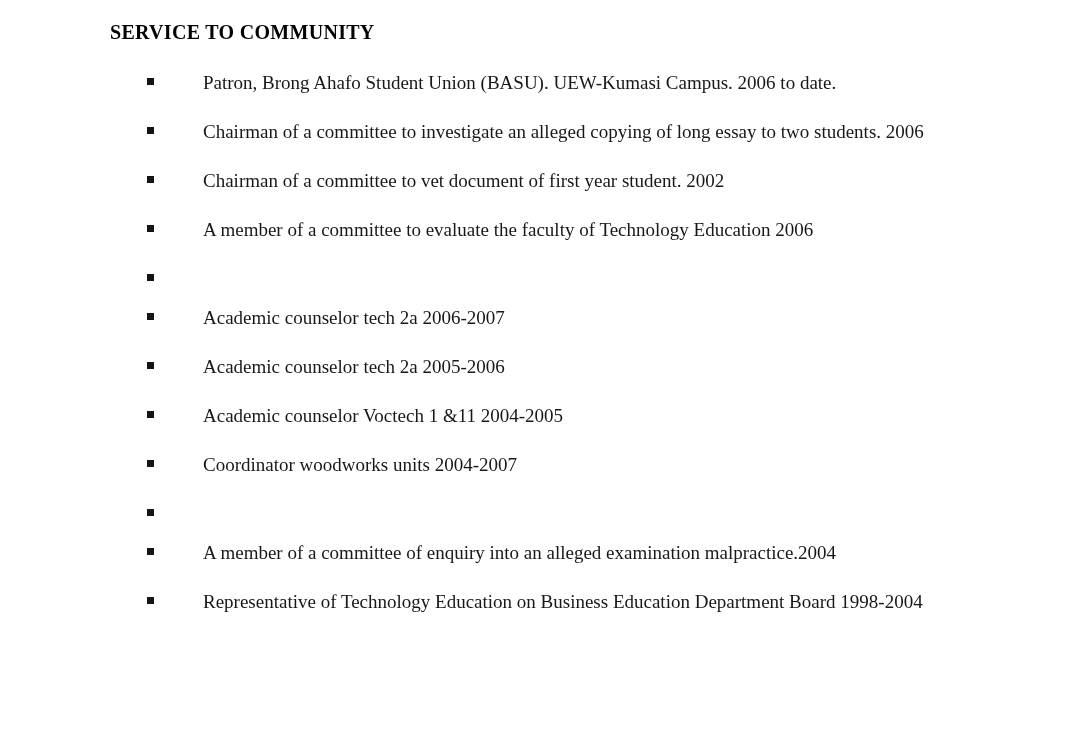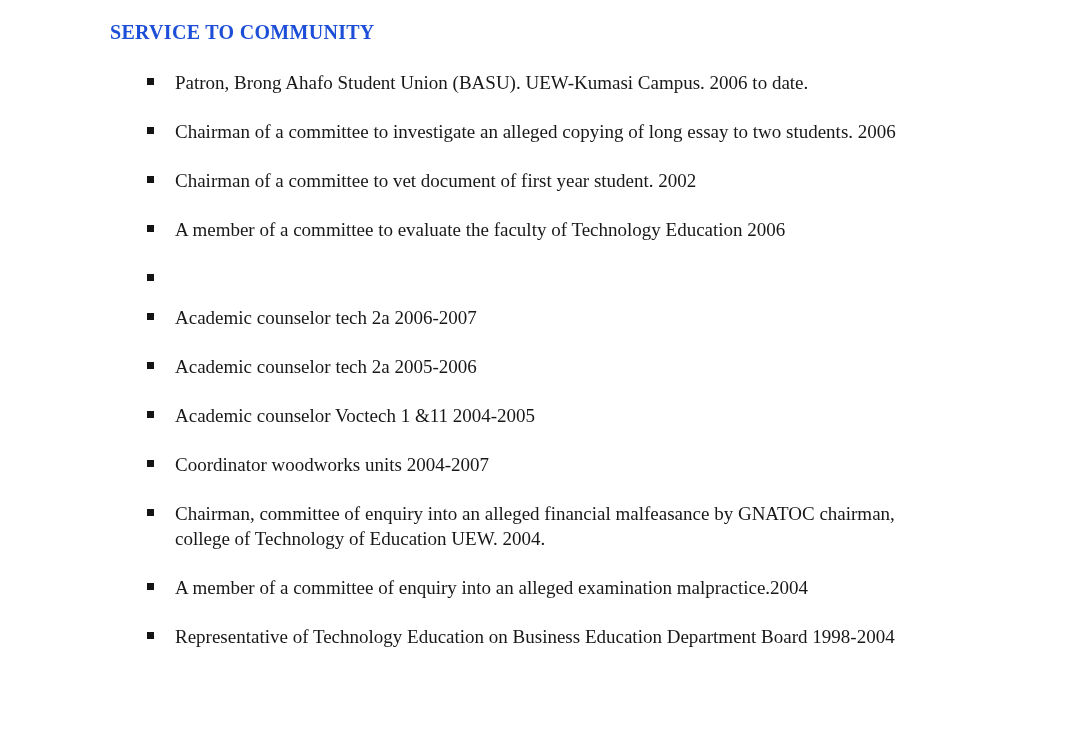--- a/index.html
+++ b/index.html
@@ -16,30 +16,31 @@
     font-family: "Liberation Serif", serif;
     color: #161616;
     position: relative;
   }
   .section-heading {
     font-size: 20px;
     line-height: 23px;
     font-weight: bold;
     letter-spacing: 0.3px;
     margin: 21px 0 0 110px;
-    color: #1d4ed8;
+    color: #000000;
   }
   .service-list {
     list-style: none;
     margin: 26px 0 0 147px;
   }
   .service-list li {
     display: flex;
     align-items: flex-start;
     margin-bottom: 24px;
+    gap: 28px;
   }
   .bullet {
     flex: none;
     width: 7px;
     height: 7px;
     background: #141414;
     margin-top: 8px;
   }
   .item-text {
     margin-left: 21px;
@@ -88,22 +89,20 @@
     <li>
       <span class="bullet"></span>
       <span class="item-text">Academic counselor Voctech 1 &amp;11 2004-2005</span>
     </li>
     <li>
       <span class="bullet"></span>
       <span class="item-text">Coordinator woodworks units 2004-2007</span>
     </li>
     <li>
       <span class="bullet"></span>
-      <span class="item-text">Chairman, committee of enquiry into an alleged financial malfeasance by GNATOC chairman,
-college of Technology of Education UEW. 2004.</span>
     </li>
     <li>
       <span class="bullet"></span>
       <span class="item-text">A member of a committee of enquiry into an alleged examination malpractice.2004</span>
     </li>
     <li>
       <span class="bullet"></span>
       <span class="item-text">Representative of Technology Education on Business Education Department Board 1998-2004</span>
     </li>
   </ul>

